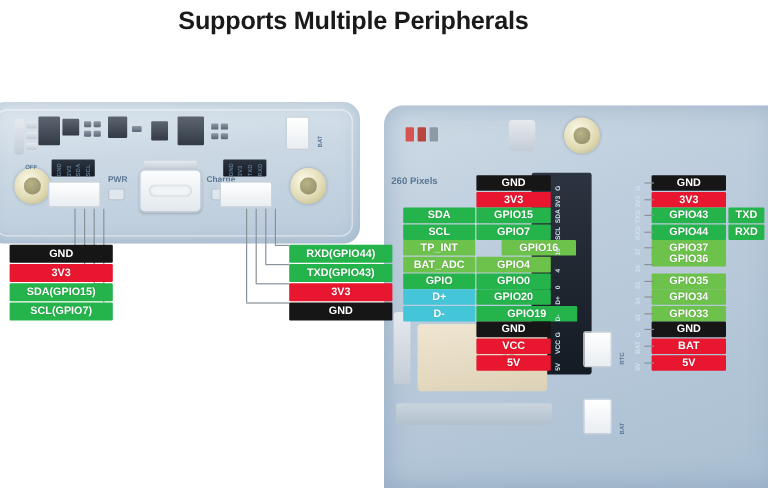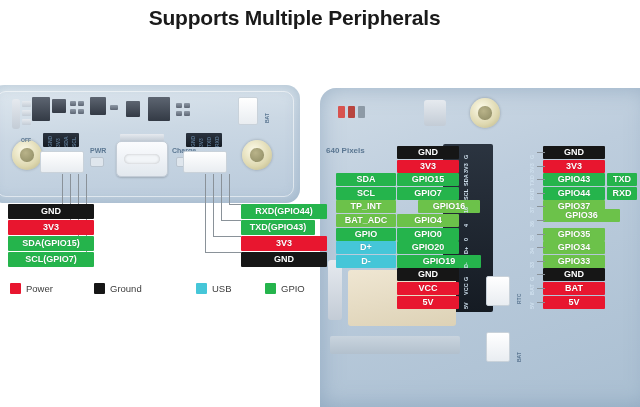--- a/index.html
+++ b/index.html
@@ -152,21 +152,21 @@
 
   <div class="board-right">
     <div class="chip sm" style="left:18px;top:18px;width:7px;height:12px;background:#d8534f;"></div>
     <div class="chip sm" style="left:28px;top:18px;width:7px;height:12px;background:#b8453f;"></div>
     <div class="chip sm" style="left:38px;top:18px;width:7px;height:12px;background:#8d9aa6;"></div>
     <div class="chip lt" style="left:104px;top:12px;width:22px;height:26px;border-radius:3px;"></div>
     <div class="pad" style="left:150px;top:10px;width:30px;height:30px;">
         <i></i>
       </div>
 
-    <div class="silk" style="left:6px;top:58px;font-size:8px;">640 Pixels</div>
+    <div class="silk" style="left:6px;top:58px;font-size:8px;">260 Pixels</div>
 
     <div class="hdr-black" style="left:123px;top:56px;width:50px;height:168px;border-radius:2px;"></div>
 
     <div class="chip lt" style="left:8px;top:172px;width:14px;height:60px;border-radius:3px;"></div>
     <div style="position:absolute;left:28px;top:182px;width:108px;height:56px;background:linear-gradient(170deg,#efe6d2,#ddd2b6);border-radius:3px;"></div>
     <div class="silk" style="left:98px;top:206px;font-size:9px;color:#9a8f70;">SP</div>
     <div class="hdr-white" style="left:166px;top:188px;width:24px;height:30px;"></div>
     <div class="silk v" style="left:196px;top:216px;">RTC</div>
     <div class="hdr-white" style="left:166px;top:244px;width:24px;height:30px;"></div>
     <div class="silk v" style="left:196px;top:274px;">BAT</div>
@@ -191,21 +191,21 @@
   <div class="ln h" style="left:229px;top:204px;width:12px;"></div>
 
   <div id="left-labels">
       <div class="lbl c-gnd" style="left: 8px; top: 204px; width: 86px;">GND</div>
       <div class="lbl c-pwr" style="left: 8px; top: 220px; width: 86px;">3V3</div>
       <div class="lbl c-gpio" style="left: 8px; top: 236px; width: 86px;">SDA(GPIO15)</div>
       <div class="lbl c-gpio" style="left: 8px; top: 252px; width: 86px;">SCL(GPIO7)</div>
     </div>
   <div id="right-labels">
       <div class="lbl c-gpio" style="left: 241px; top: 204px; width: 86px;">RXD(GPIO44)</div>
-      <div class="lbl c-gpio" style="left: 241px; top: 220px; width: 74px;">TXD(GPIO43)</div>
+      <div class="lbl c-gpio" style="left: 241px; top: 220px; width: 86px;">TXD(GPIO43)</div>
       <div class="lbl c-pwr" style="left: 241px; top: 236px; width: 86px;">3V3</div>
       <div class="lbl c-gnd" style="left: 241px; top: 252px; width: 86px;">GND</div>
     </div>
 
   <div id="inner-func-col">
       <div class="lbl c-gpio" style="left: 336px; top: 173.2px; width: 60px; height: 13px; line-height: 13px;">SDA</div>
       <div class="lbl c-gpio" style="left: 336px; top: 186.8px; width: 60px; height: 13px; line-height: 13px;">SCL</div>
       <div class="lbl c-gpio2" style="left: 336px; top: 200.4px; width: 60px; height: 13px; line-height: 13px;">TP_INT</div>
       <div class="lbl c-gpio2" style="left: 336px; top: 214px; width: 60px; height: 13px; line-height: 13px;">BAT_ADC</div>
       <div class="lbl c-gpio" style="left: 336px; top: 227.6px; width: 60px; height: 13px; line-height: 13px;">GPIO</div>
@@ -225,21 +225,21 @@
       <div class="lbl c-gnd" style="left: 397px; top: 268.4px; width: 62px; height: 13px; line-height: 13px;">GND</div>
       <div class="lbl c-pwr" style="left: 397px; top: 282px; width: 62px; height: 13px; line-height: 13px;">VCC</div>
       <div class="lbl c-pwr" style="left: 397px; top: 295.6px; width: 62px; height: 13px; line-height: 13px;">5V</div>
     </div>
   <div id="outer-gpio-col">
       <div class="lbl c-gnd" style="left: 543px; top: 146px; width: 62px; height: 13px; line-height: 13px;">GND</div>
       <div class="lbl c-pwr" style="left: 543px; top: 159.6px; width: 62px; height: 13px; line-height: 13px;">3V3</div>
       <div class="lbl c-gpio" style="left: 543px; top: 173.2px; width: 62px; height: 13px; line-height: 13px;">GPIO43</div>
       <div class="lbl c-gpio" style="left: 543px; top: 186.8px; width: 62px; height: 13px; line-height: 13px;">GPIO44</div>
       <div class="lbl c-gpio2" style="left: 543px; top: 200.4px; width: 62px; height: 13px; line-height: 13px;">GPIO37</div>
-      <div class="lbl c-gpio2" style="left: 543px; top: 209px; width: 77px; height: 13px; line-height: 13px; text-align: center;">GPIO36</div>
+      <div class="lbl c-gpio2" style="left: 543px; top: 209px; width: 62px; height: 13px; line-height: 13px; text-align: center;">GPIO36</div>
       <div class="lbl c-gpio2" style="left: 543px; top: 227.6px; width: 62px; height: 13px; line-height: 13px;">GPIO35</div>
       <div class="lbl c-gpio2" style="left: 543px; top: 241.2px; width: 62px; height: 13px; line-height: 13px;">GPIO34</div>
       <div class="lbl c-gpio2" style="left: 543px; top: 254.8px; width: 62px; height: 13px; line-height: 13px;">GPIO33</div>
       <div class="lbl c-gnd" style="left: 543px; top: 268.4px; width: 62px; height: 13px; line-height: 13px;">GND</div>
       <div class="lbl c-pwr" style="left: 543px; top: 282px; width: 62px; height: 13px; line-height: 13px;">BAT</div>
       <div class="lbl c-pwr" style="left: 543px; top: 295.6px; width: 62px; height: 13px; line-height: 13px;">5V</div>
     </div>
   <div id="outer-alt-col">
       <div class="lbl c-gpio" style="left: 607px; top: 173.2px; width: 30px; height: 13px; line-height: 13px;">TXD</div>
       <div class="lbl c-gpio" style="left: 607px; top: 186.8px; width: 30px; height: 13px; line-height: 13px;">RXD</div>
@@ -280,32 +280,14 @@
       <div class="ln h" style="left: 537px; top: 206.4px; width: 8px;"></div>
       <div class="ln h" style="left: 537px; top: 220px; width: 8px;"></div>
       <div class="ln h" style="left: 537px; top: 233.6px; width: 8px;"></div>
       <div class="ln h" style="left: 537px; top: 247.2px; width: 8px;"></div>
       <div class="ln h" style="left: 537px; top: 260.8px; width: 8px;"></div>
       <div class="ln h" style="left: 537px; top: 274.4px; width: 8px;"></div>
       <div class="ln h" style="left: 537px; top: 288px; width: 8px;"></div>
       <div class="ln h" style="left: 537px; top: 301.6px; width: 8px;"></div>
     </div>
 
-  <div class="legend">
-      <div class="lg-item" style="left: 10px; top: 2px;">
-        <span class="lg-sw" style="background: rgb(232, 22, 47);"></span>
-        <span class="lg-tx">Power</span>
-      </div>
-      <div class="lg-item" style="left: 94px; top: 2px;">
-        <span class="lg-sw" style="background: rgb(22, 22, 22);"></span>
-        <span class="lg-tx">Ground</span>
-      </div>
-      <div class="lg-item" style="left: 196px; top: 2px;">
-        <span class="lg-sw" style="background: rgb(69, 198, 216);"></span>
-        <span class="lg-tx">USB</span>
-      </div>
-      <div class="lg-item" style="left: 265px; top: 2px;">
-        <span class="lg-sw" style="background: rgb(37, 180, 76);"></span>
-        <span class="lg-tx">GPIO</span>
-      </div>
-    </div>
 
 </div>
 
 </body></html>

